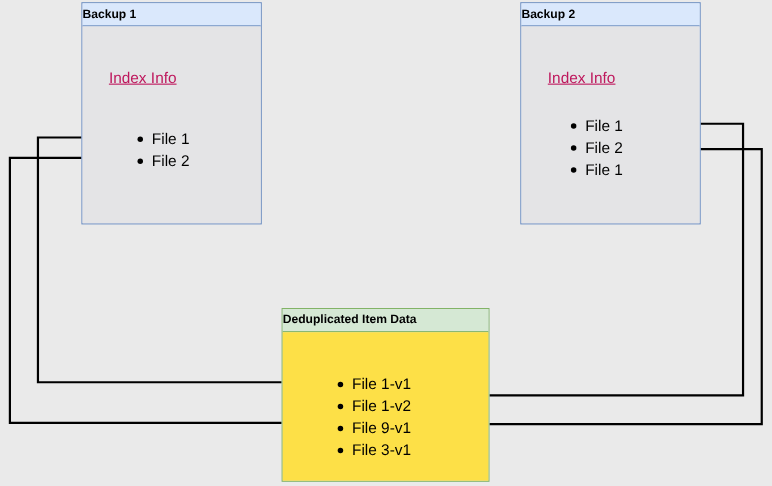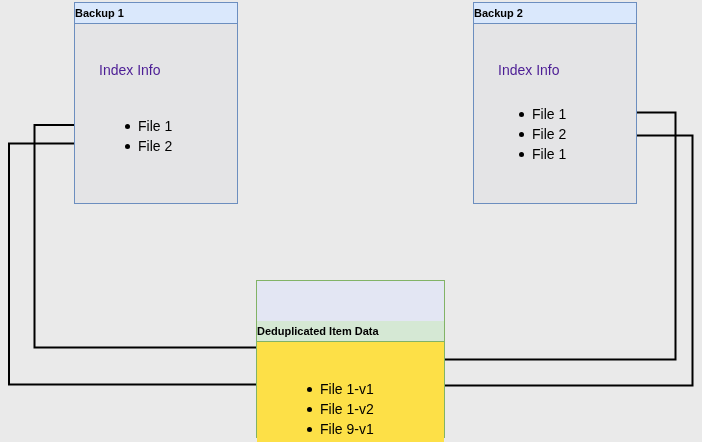--- a/index.html
+++ b/index.html
@@ -40,35 +40,35 @@
     text-align: left;
     font-size: 11px;
     font-weight: bold;
     color: #000000;
     background: #dae8fc;
     border-bottom: 1px solid #6c8ebf;
   }
   .box.green .box-header {
     background: #d5e8d4;
     border-bottom-color: #82b366;
-    margin-top: 40px;
   }
   .box-body {
     position: relative;
     height: calc(100% - 21px);
     background: #e4e4e6;
   }
   .box.green .box-body {
     background: #fde047;
   }
   .index-label {
     position: absolute;
     font-size: 14px;
-    color: #4c1d95;
+    color: #be185d;
     white-space: nowrap;
+    text-decoration: underline;
   }
   .bullet-list {
     position: absolute;
     margin: 0;
     padding: 0;
     list-style: none;
   }
   .bullet-list li {
     position: relative;
     font-size: 14px;
@@ -137,17 +137,18 @@
     </div>
   </div>
 
   <div class="box green" style="left:256px; top:280px; width:189px; height:158px;">
     <div class="box-header">Deduplicated Item Data</div>
     <div class="box-body">
       <ul class="bullet-list dedup-list" style="left:48px; top:37px;">
         <li>File 1-v1</li>
         <li>File 1-v2</li>
         <li>File 9-v1</li>
+        <li>File 3-v1</li>
       </ul>
     </div>
   </div>
 
 </div>
 
 </body></html>

